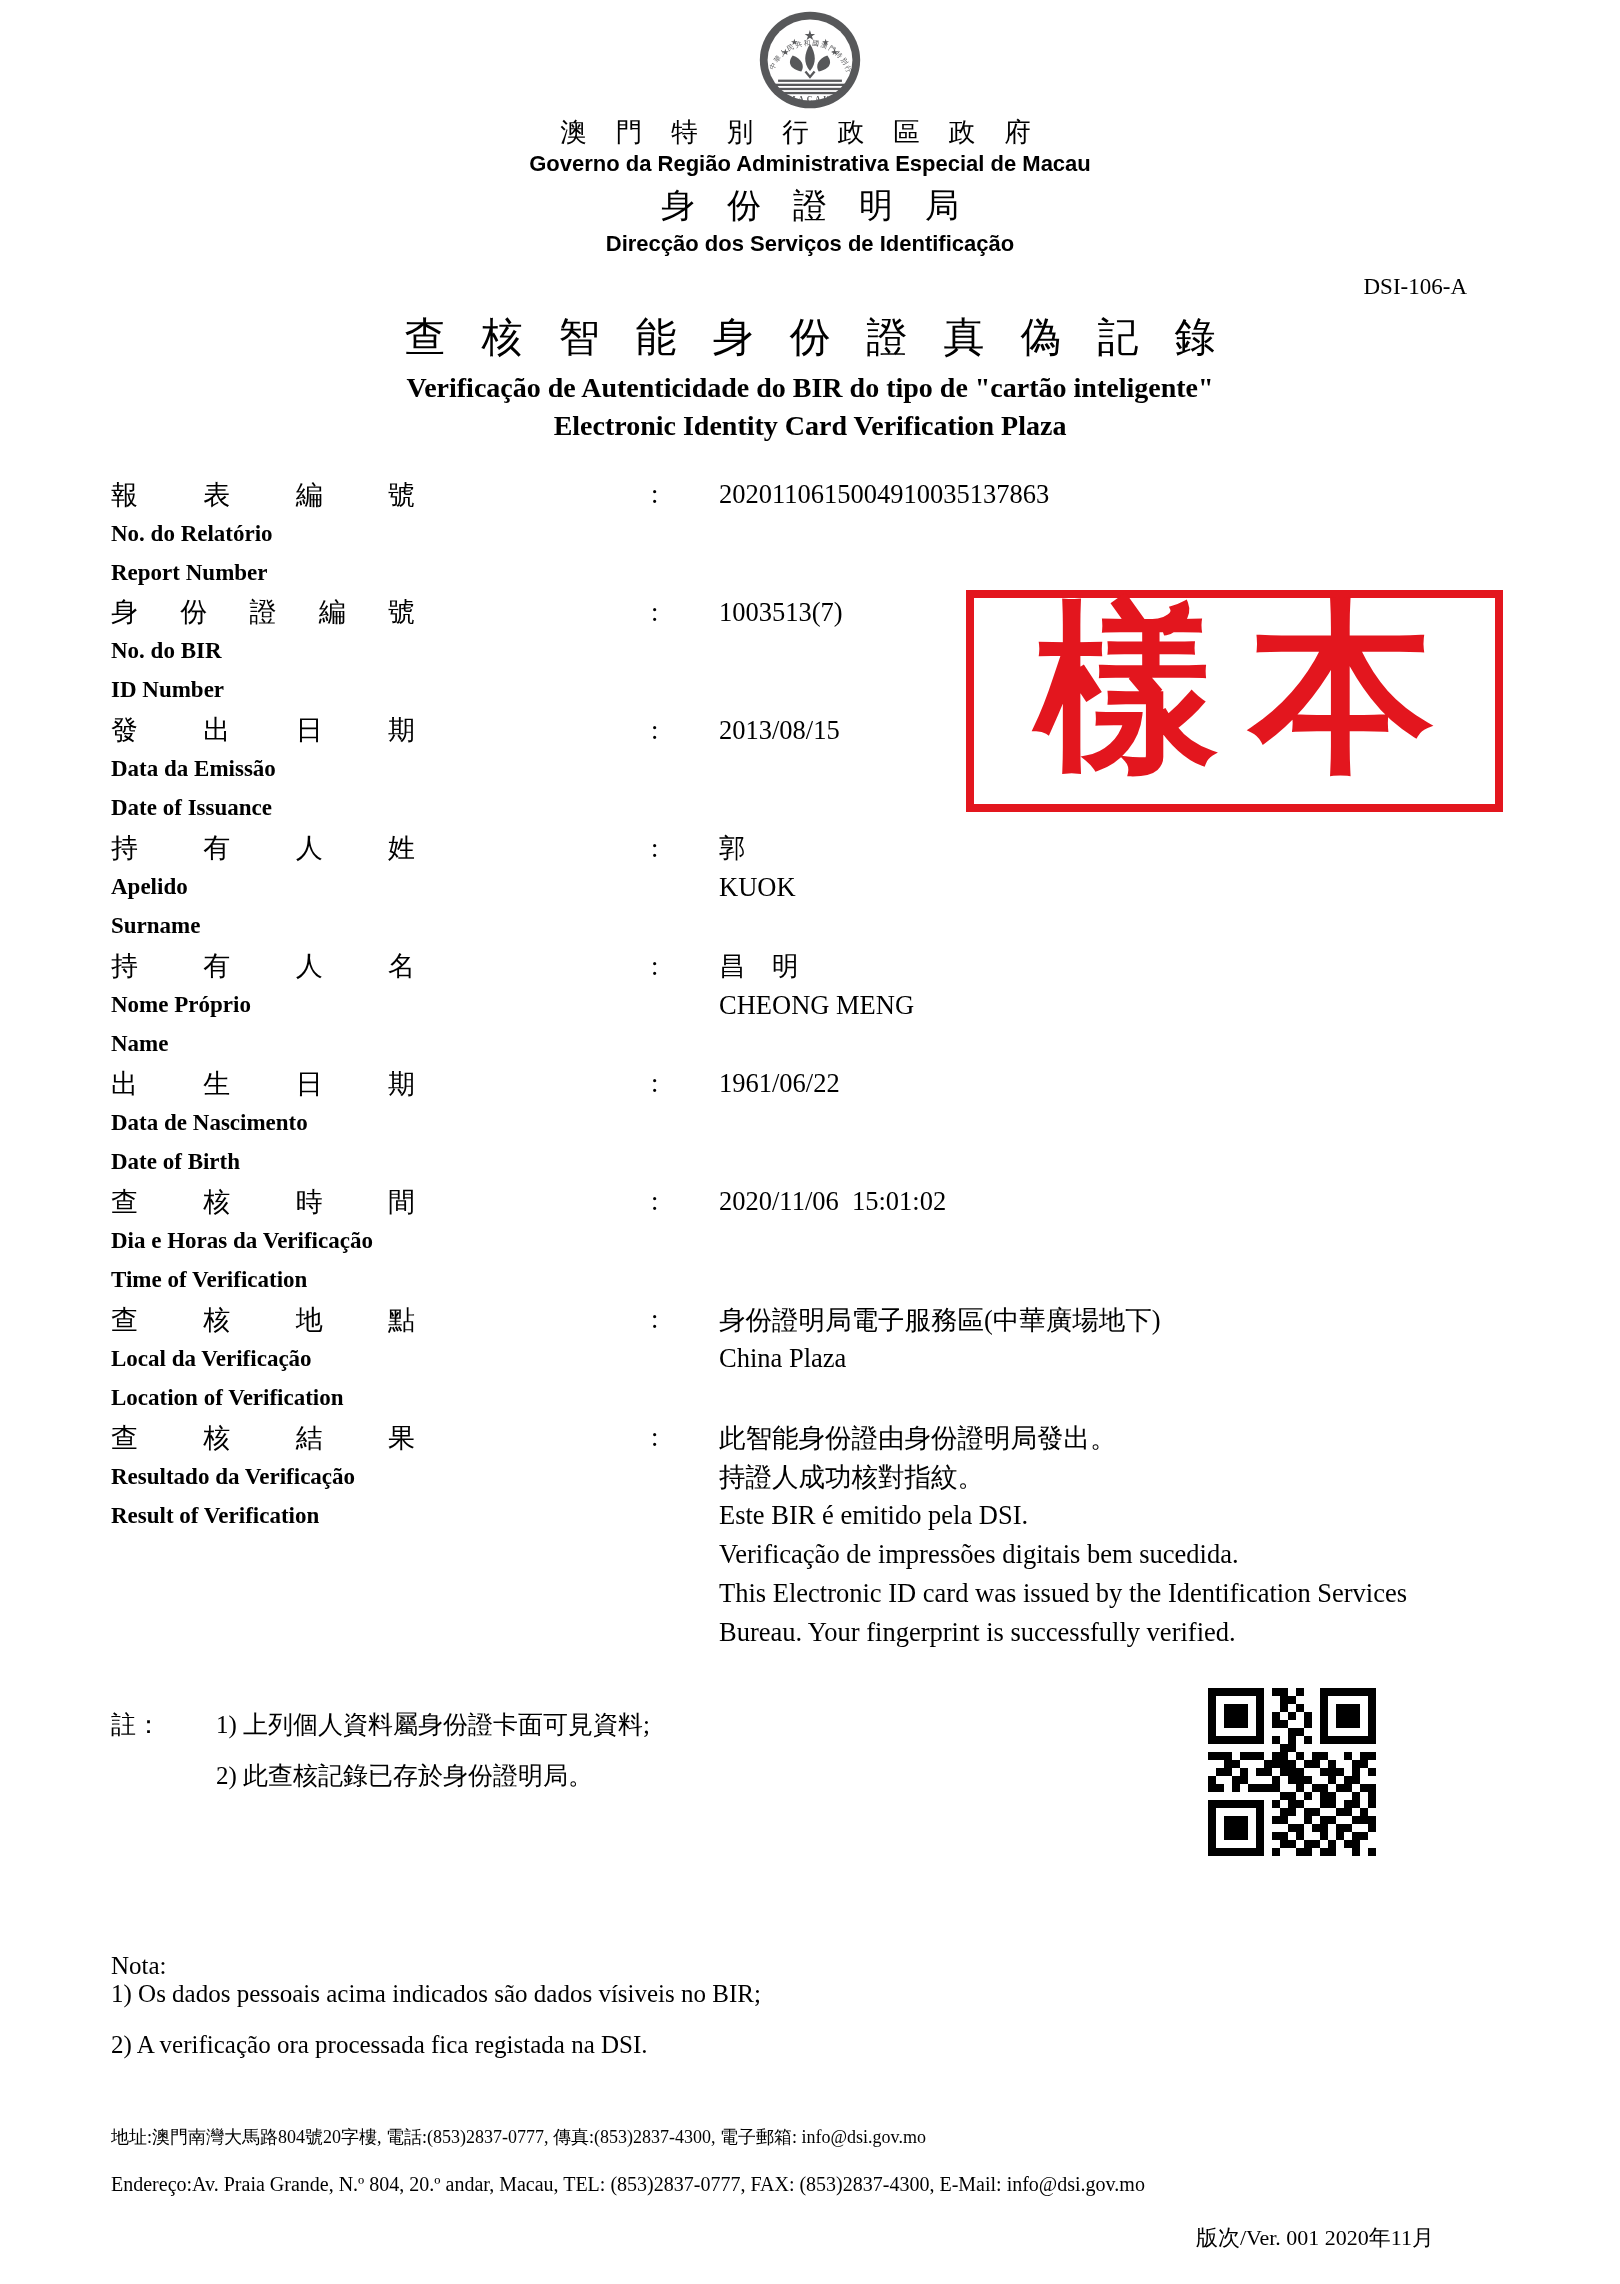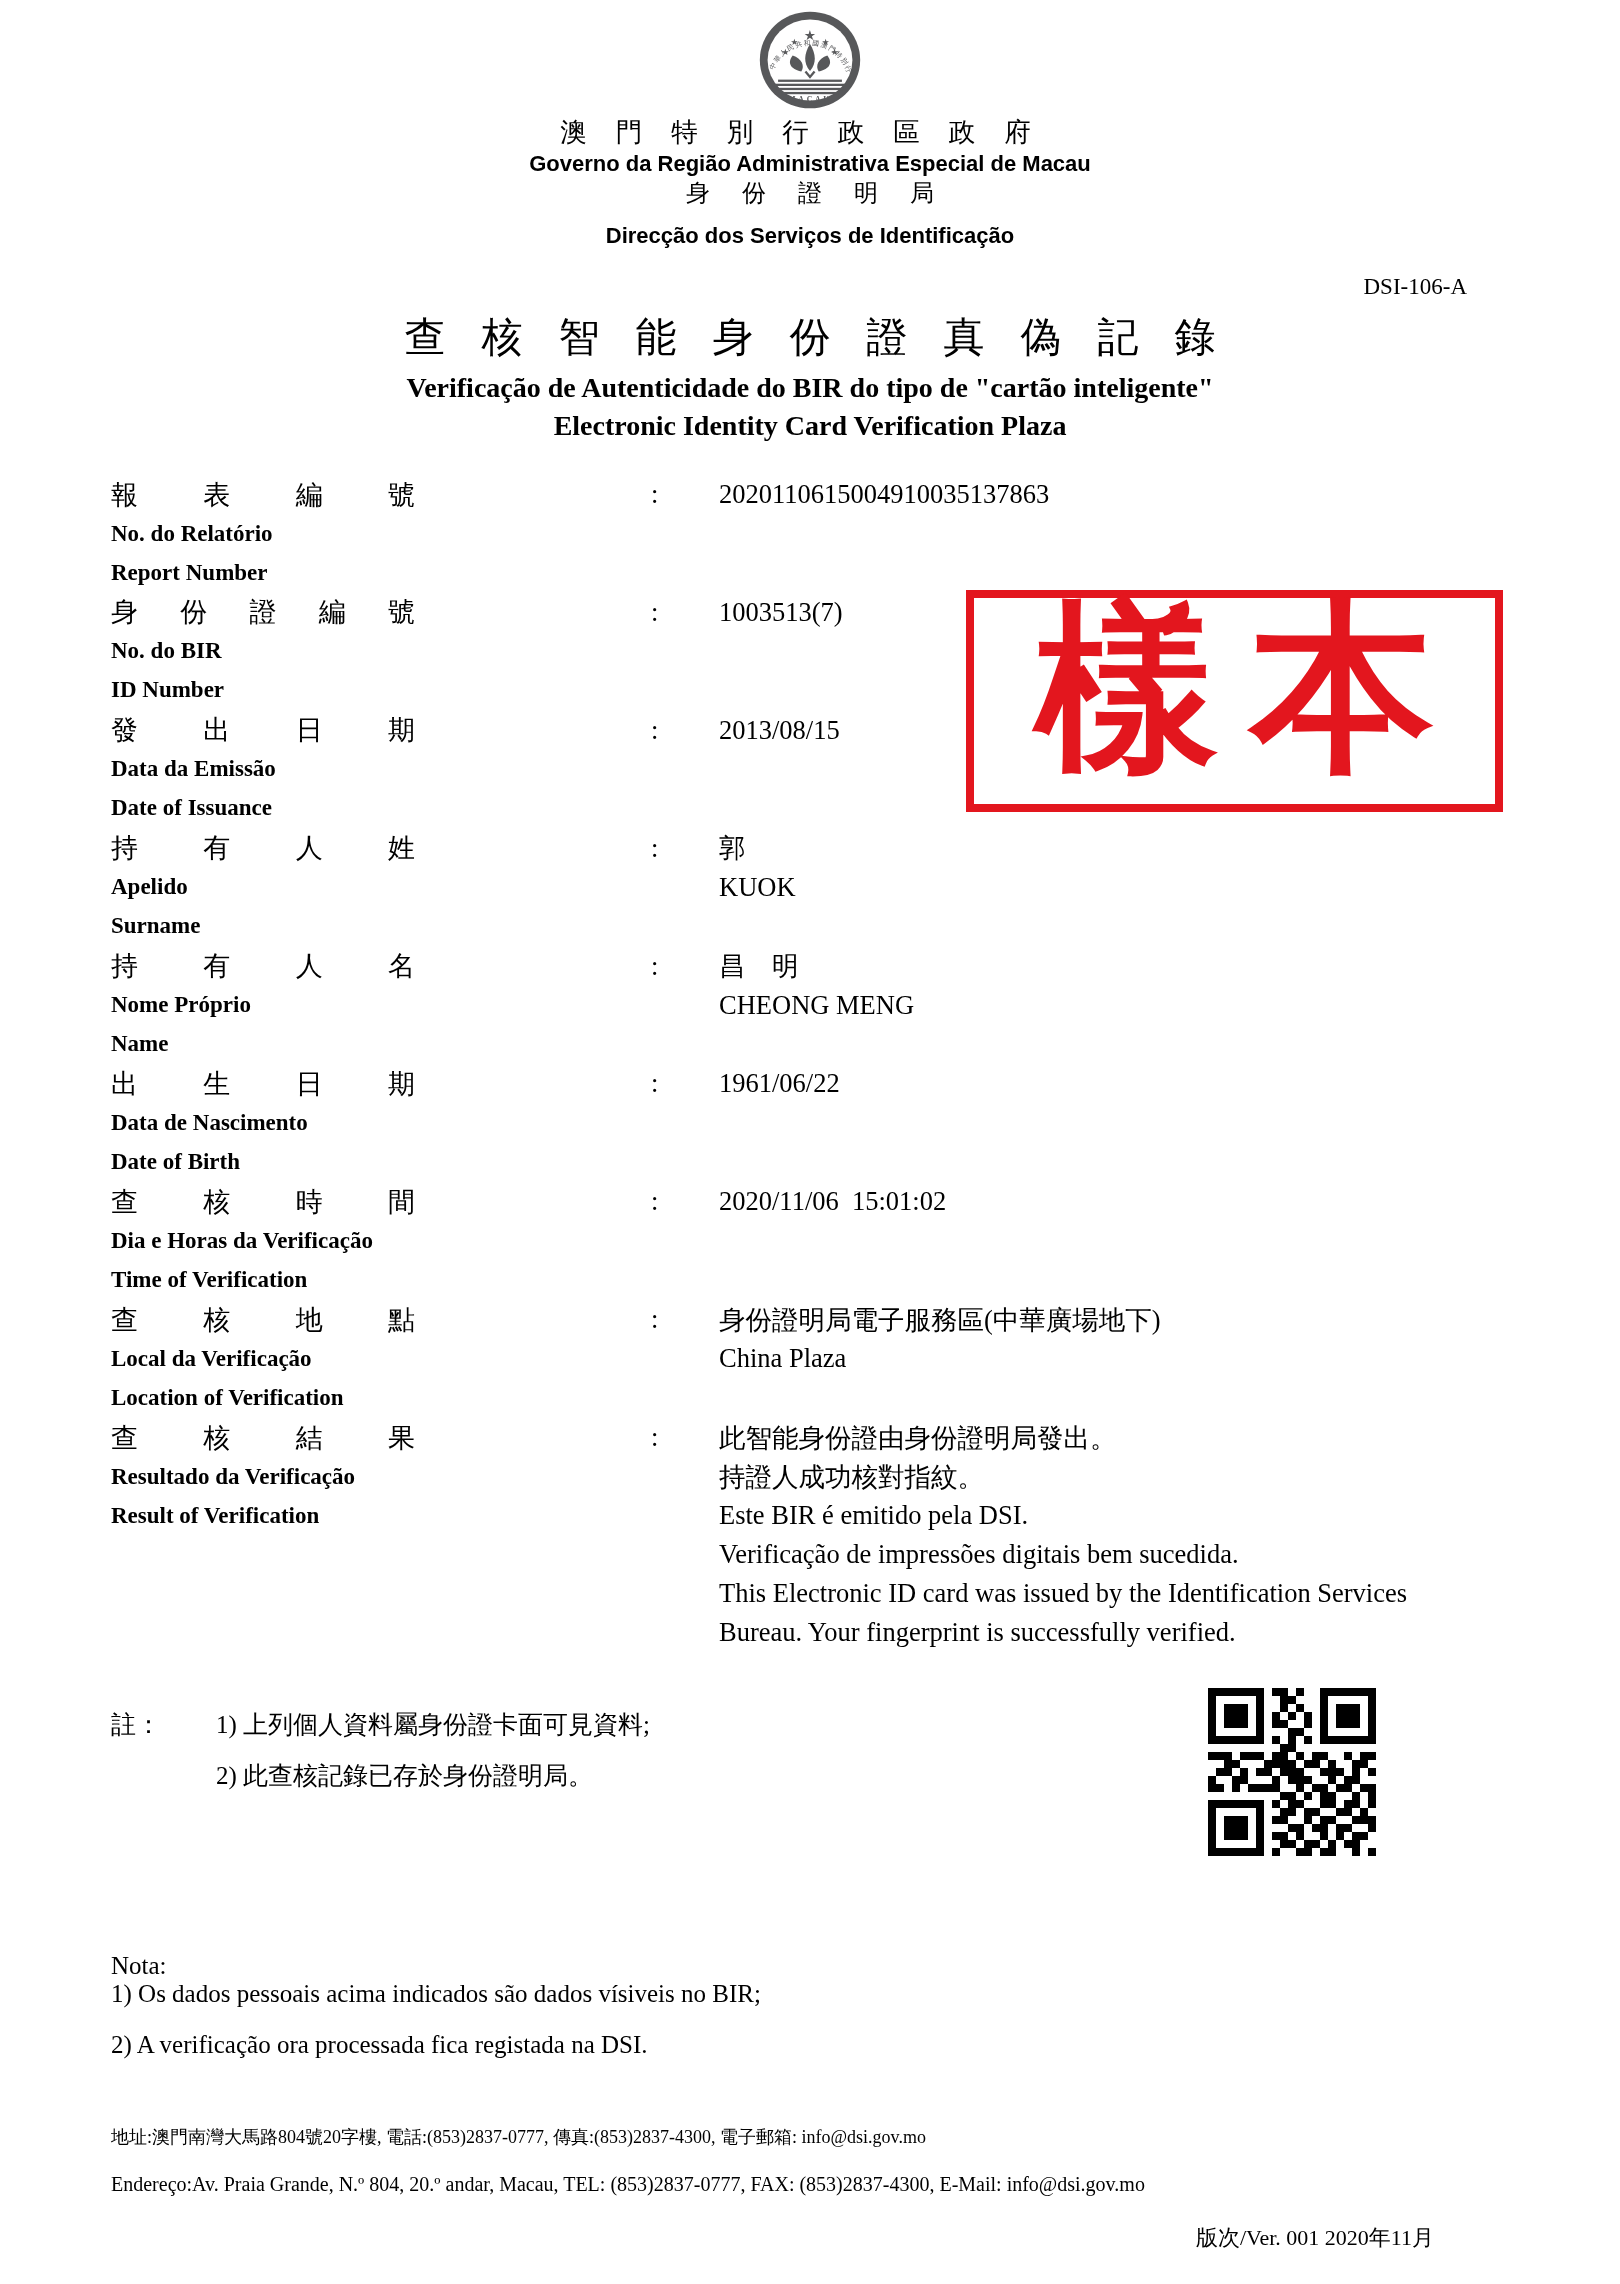--- a/index.html
+++ b/index.html
@@ -8,22 +8,22 @@
     font-family:"Liberation Serif","DejaVu Serif",serif;
     position:relative;overflow:hidden;
   }
   .page{position:absolute;inset:0;}
 
   
   .header{position:absolute;top:10px;left:0;width:100%;text-align:center;}
   .emblem{width:104px;height:100px;display:block;margin:0 auto;}
   .gov-zh{margin-top:7.3px;font-size:26.5px;letter-spacing:29px;line-height:1.2;}
   .gov-pt{font-family:"Liberation Sans","DejaVu Sans",sans-serif;font-weight:bold;font-size:22px;margin-top:1.8px;line-height:1.15;}
-  .bureau-zh{font-size:24px;letter-spacing:32px;padding-left:32px;margin-top:3px;line-height:1.2;}
-  .bureau-pt{font-family:"Liberation Sans","DejaVu Sans",sans-serif;font-weight:bold;font-size:22px;margin-top:15px;line-height:1.15;}
+  .bureau-zh{font-size:34px;letter-spacing:32px;padding-left:32px;margin-top:10px;line-height:1.2;}
+  .bureau-pt{font-family:"Liberation Sans","DejaVu Sans",sans-serif;font-weight:bold;font-size:22px;margin-top:4px;line-height:1.15;}
 
   .dsi-code{position:absolute;top:274px;right:153px;font-size:23px;}
 
   
   .title-block{position:absolute;top:314px;left:0;width:100%;text-align:center;}
   .title-zh{font-size:41px;letter-spacing:36px;padding-left:36px;line-height:1.15;}
   .title-pt{font-size:28px;font-weight:bold;margin-top:10px;line-height:1.2;}
   .title-en{font-size:28px;font-weight:bold;margin-top:4.6px;line-height:1.2;}
 
   

